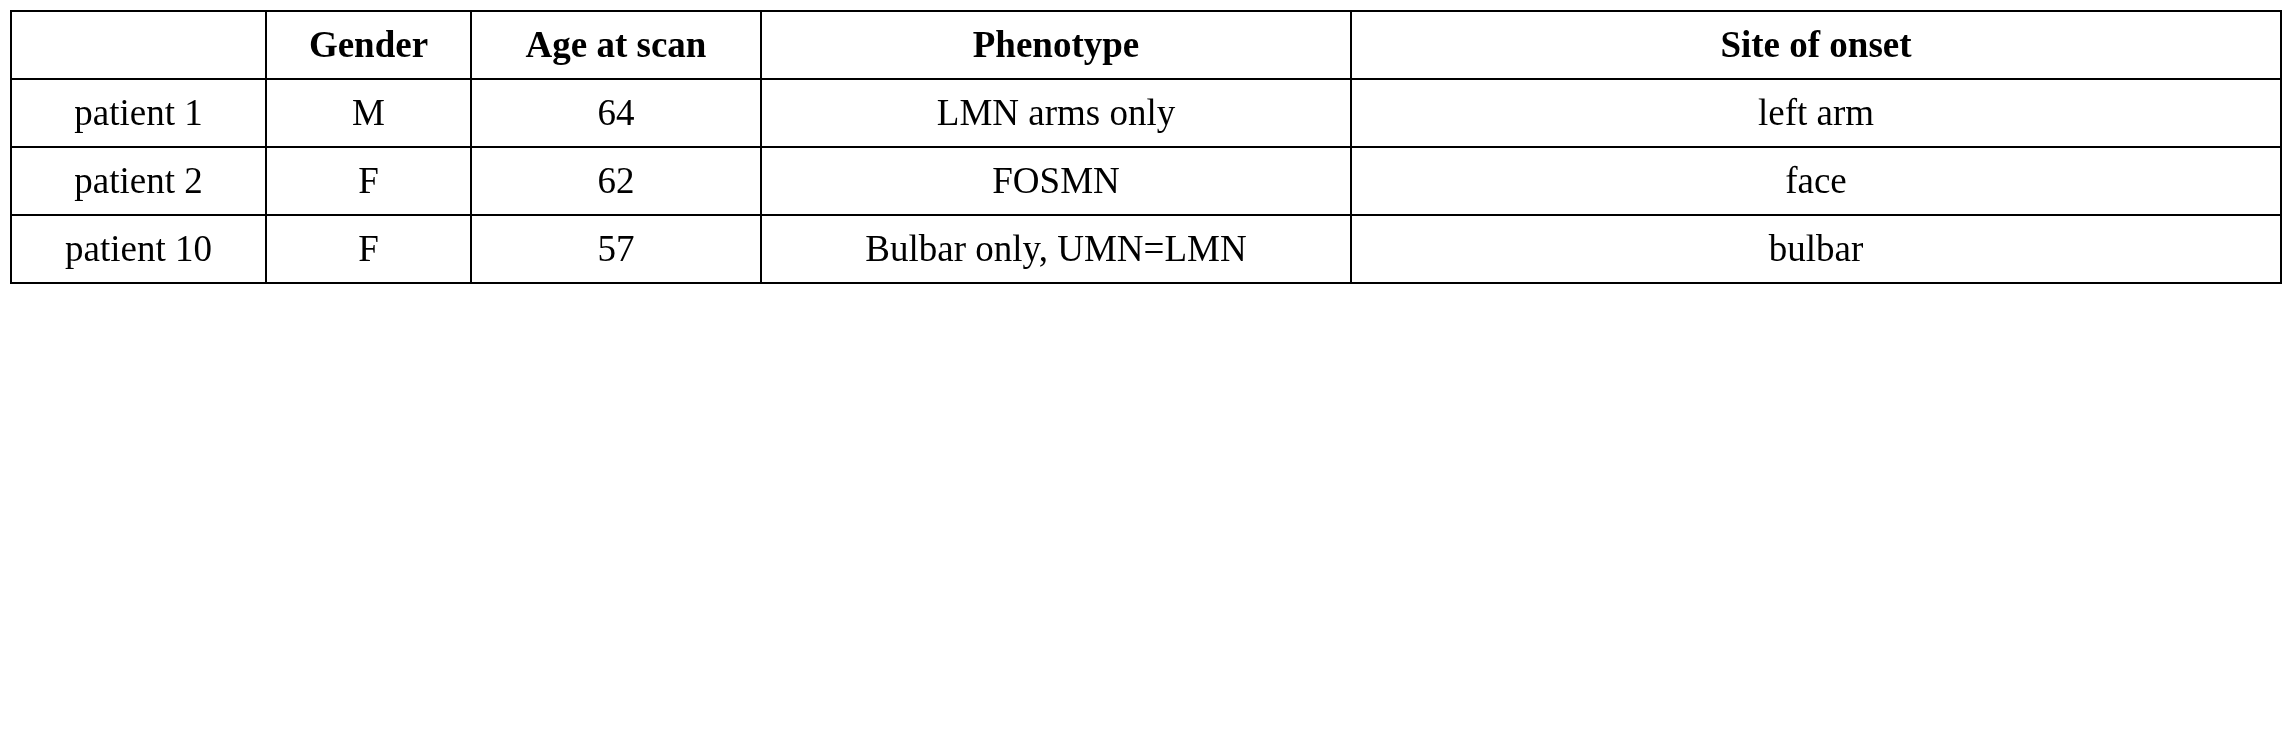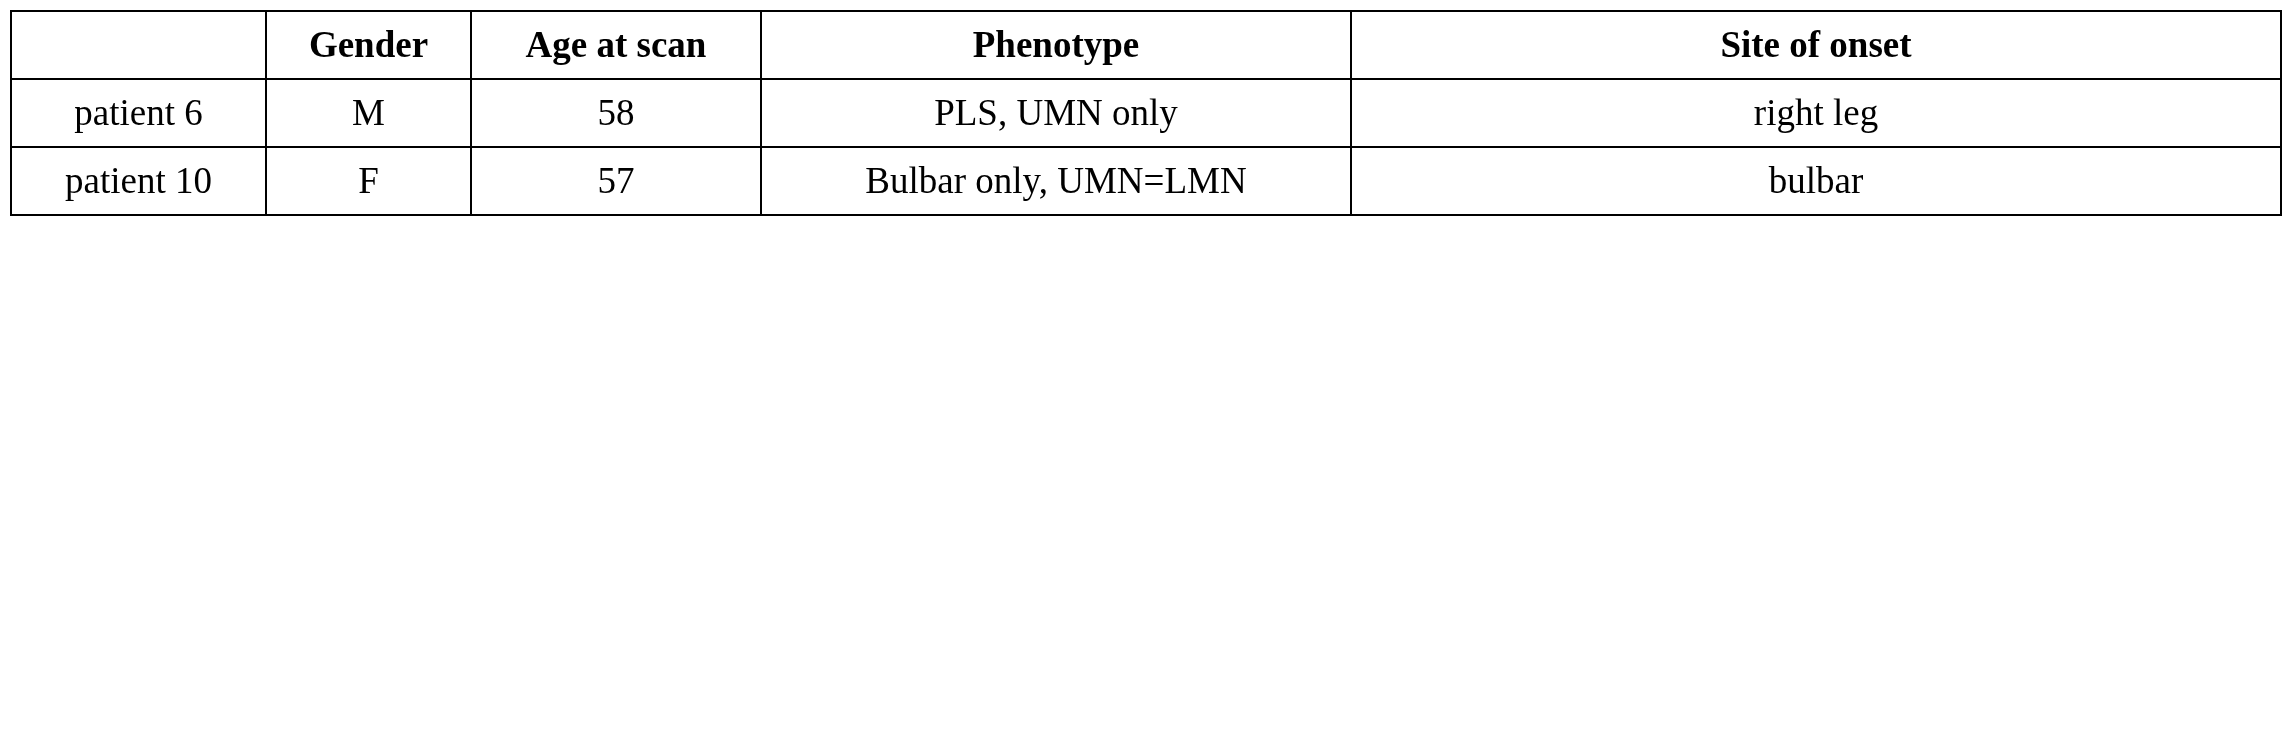--- a/index.html
+++ b/index.html
@@ -77,25 +77,32 @@
       <tr>
         <th class="col-patient"></th>
         <th>Gender</th>
         <th>Age at scan</th>
         <th>Phenotype</th>
         <th>Site of onset</th>
       </tr>
     </thead>
     <tbody>
       <tr>
-        <td class="col-patient">patient 6</td>
+        <td class="col-patient">patient 1</td>
         <td>M</td>
-        <td>58</td>
-        <td>PLS, UMN only</td>
-        <td>right leg</td>
+        <td>64</td>
+        <td>LMN arms only</td>
+        <td>left arm</td>
+      </tr>
+      <tr>
+        <td class="col-patient">patient 2</td>
+        <td>F</td>
+        <td>62</td>
+        <td>FOSMN</td>
+        <td>face</td>
       </tr>
       <tr>
         <td class="col-patient">patient 10</td>
         <td>F</td>
         <td>57</td>
         <td>Bulbar only, UMN=LMN</td>
         <td>bulbar</td>
       </tr>
     </tbody>
   </table>

